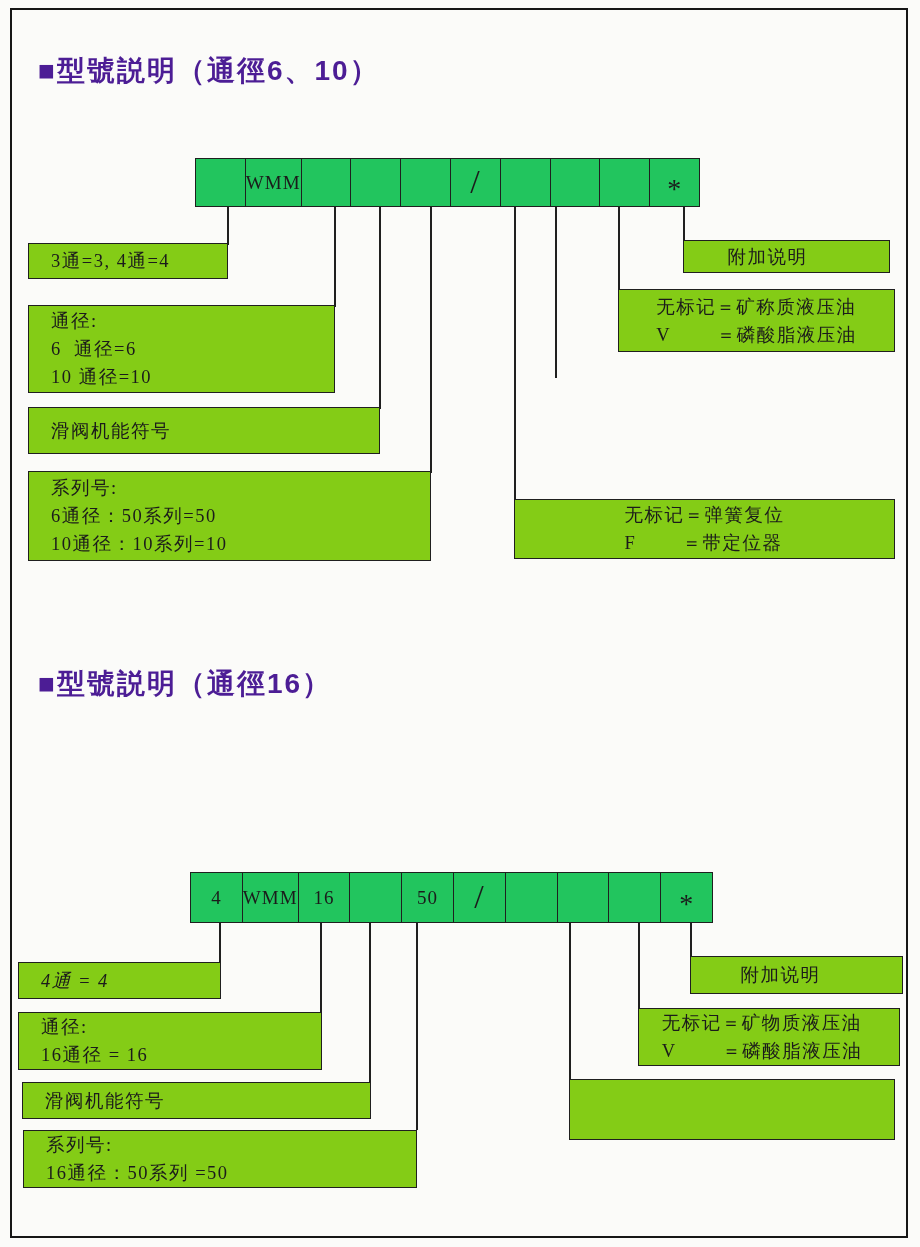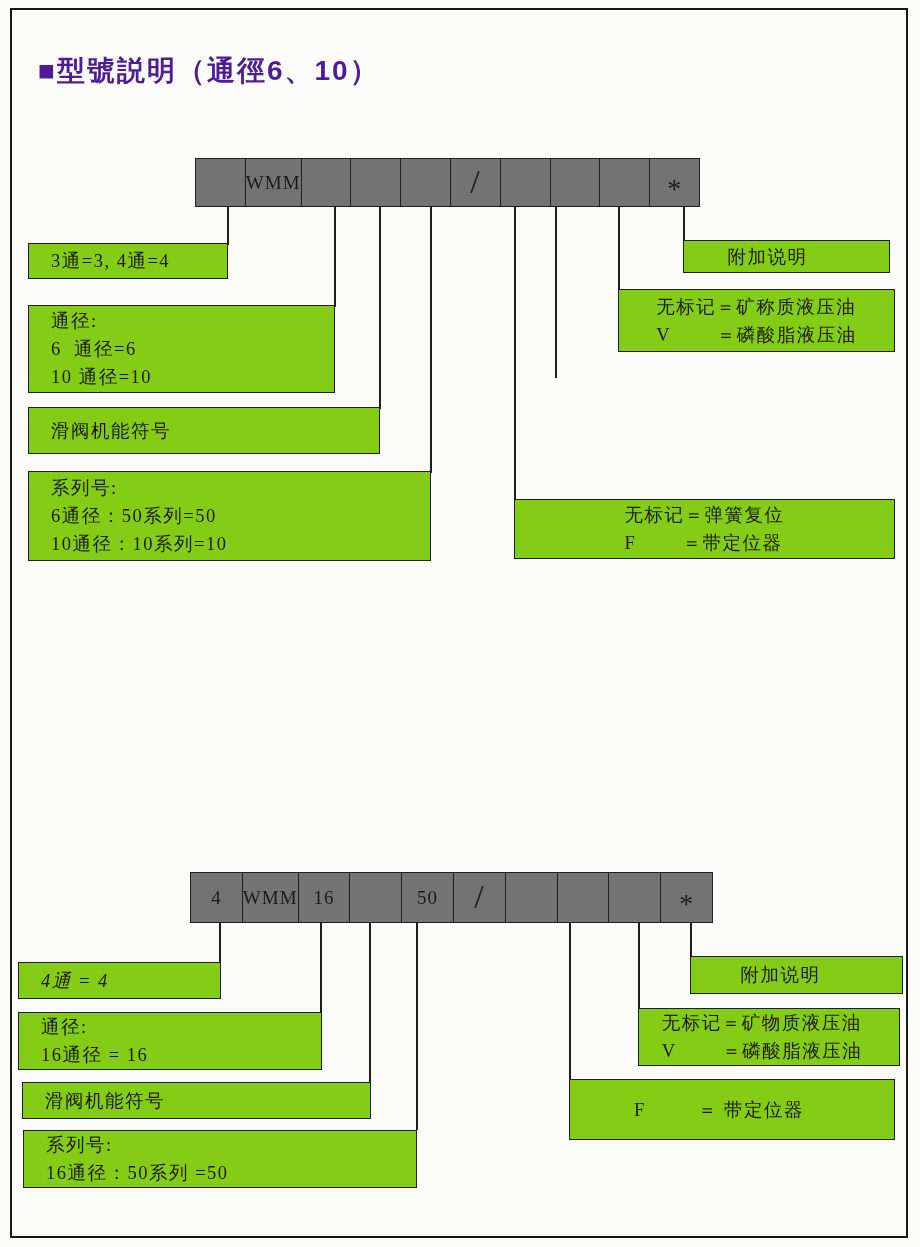--- a/index.html
+++ b/index.html
@@ -10,21 +10,21 @@
   }
   .page-border{
     position:absolute;left:10px;top:8px;width:894px;height:1226px;
     border:2px solid #161616;pointer-events:none;
   }
   .sec-title{
     position:absolute;font-family:"Liberation Sans","DejaVu Sans",sans-serif;
     font-weight:700;font-size:28px;letter-spacing:2px;color:#4c1d95;white-space:pre;
   }
   .cells{
-    position:absolute;display:flex;border:1.8px solid #1f1f1f;background:#737373;
+    position:absolute;display:flex;border:1.8px solid #1f1f1f;background:#22c55e;
     box-sizing:border-box;
   }
   .cell{
     flex:1 1 0;border-right:1.5px solid #1f1f1f;display:flex;align-items:center;
     justify-content:center;font-size:19px;letter-spacing:1px;white-space:pre;
   }
   .cell:last-child{border-right:none;}
   .cell.slash{font-size:34px;font-weight:400;padding-bottom:2px;}
   .cell.star{font-size:28px;}
   .cell.star span{margin-top:12px;}
@@ -100,20 +100,21 @@
       <div class="ln">V　　 ＝磷酸脂液压油</div>
     </div>
   </div>
   <div class="box align-c" style="left:514px;top:499px;width:381px;height:60px;">
     <div class="inner">
       <div class="ln">无标记＝弹簧复位</div>
       <div class="ln">F　　 ＝带定位器</div>
     </div>
   </div>
 
+  <div class="sec-title" style="left:38px;top:665px;">■型號説明（通徑16）</div>
 
   <div class="cells" style="left:190px;top:872px;width:523px;height:51px;">
     <div class="cell">4</div>
     <div class="cell">WMM</div>
     <div class="cell">16</div>
     <div class="cell"></div>
     <div class="cell">50</div>
     <div class="cell slash">/</div>
     <div class="cell"></div>
     <div class="cell"></div>
@@ -149,16 +150,15 @@
     <div class="ln">附加说明</div>
   </div>
   <div class="box align-r" style="left:638px;top:1008px;width:262px;height:58px;padding-right:14px;">
     <div class="inner">
       <div class="ln">无标记＝矿物质液压油</div>
       <div class="ln">V　　 ＝磷酸脂液压油</div>
     </div>
   </div>
   <div class="box align-r" style="left:569px;top:1079px;width:326px;height:61px;padding-right:26px;">
     <div class="inner">
-      <div class="ln">F　　  ＝ 带定位器</div>
     </div>
   </div>
 </div>
 
 </body></html>

